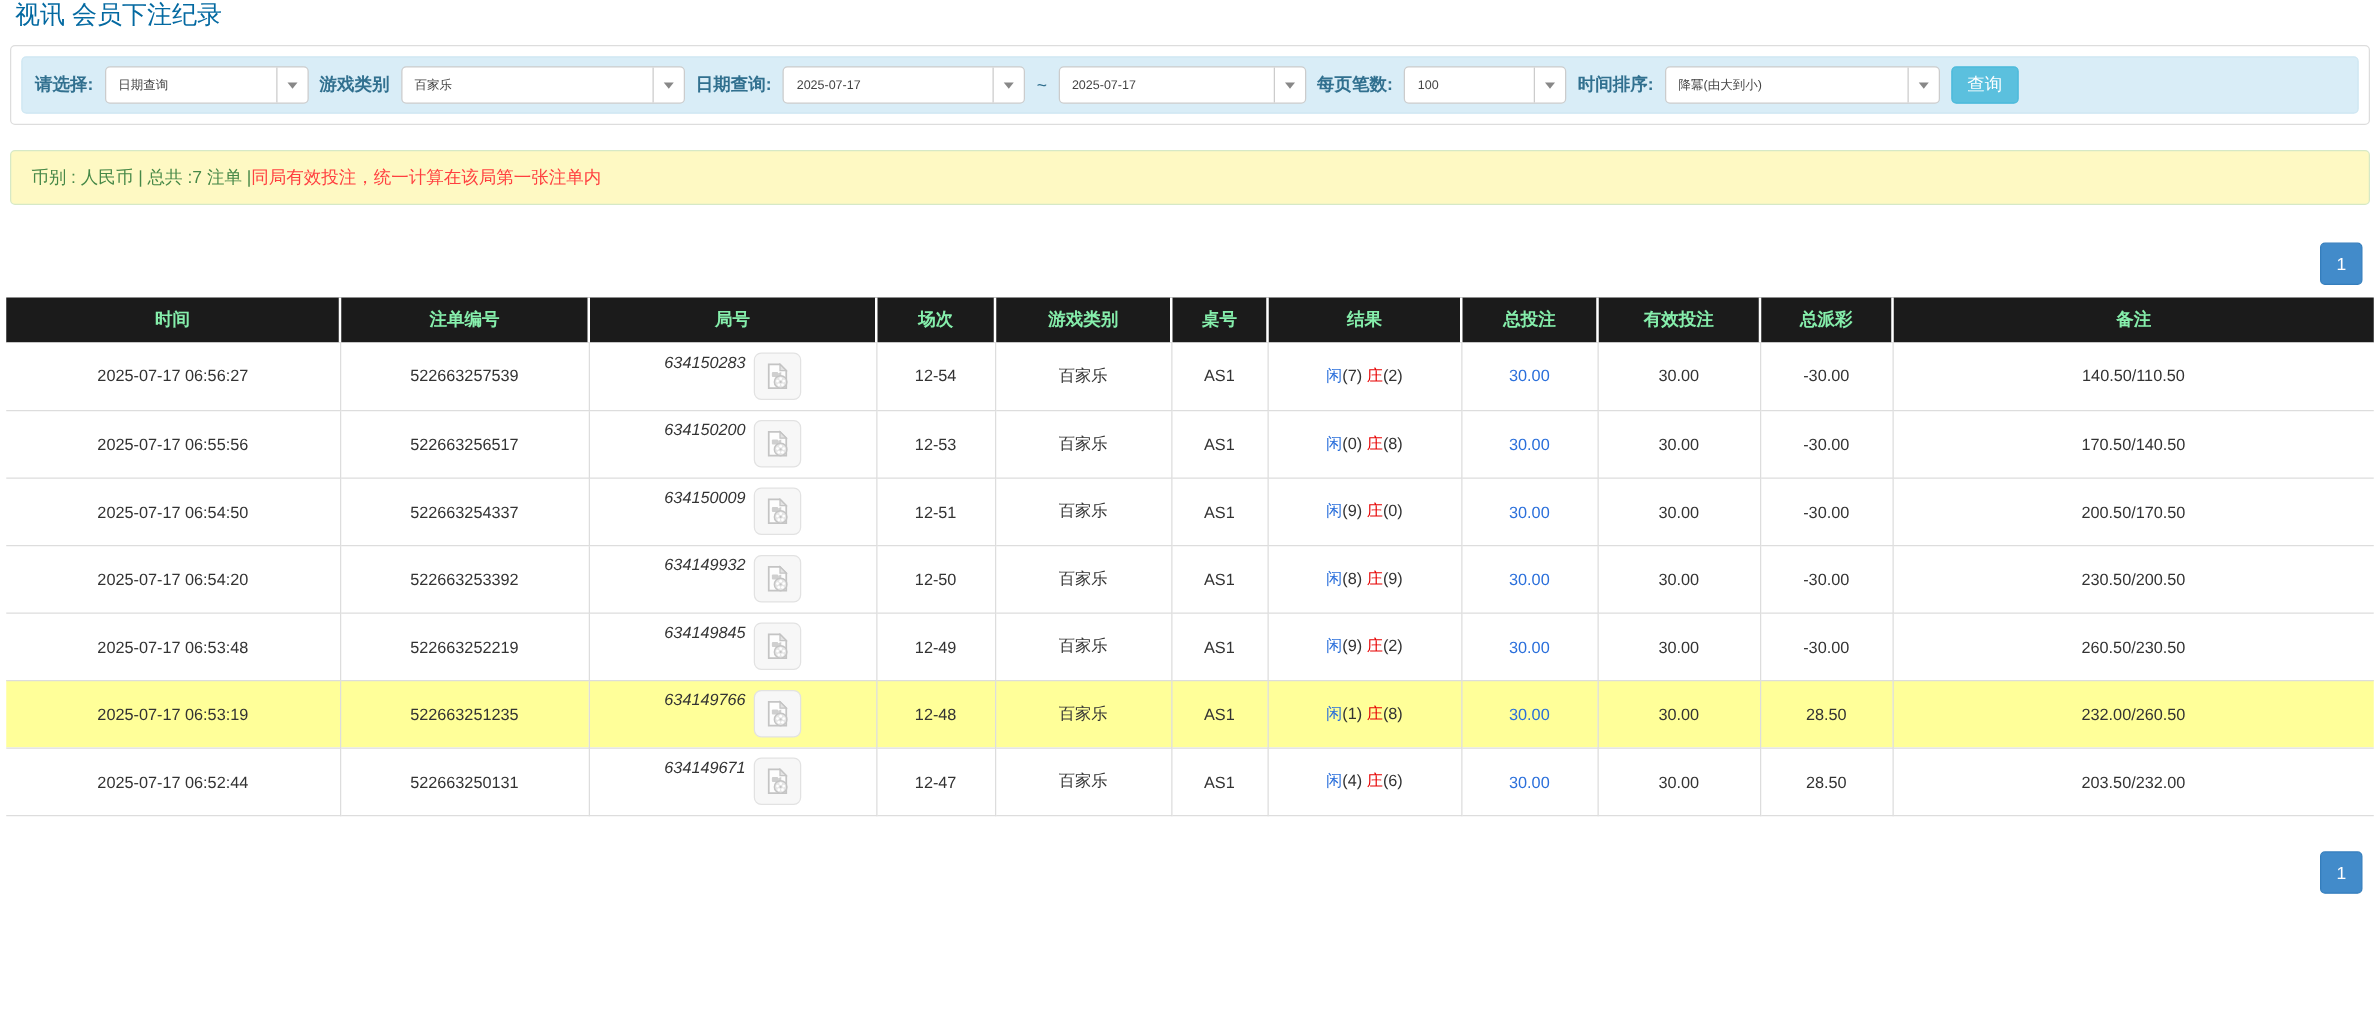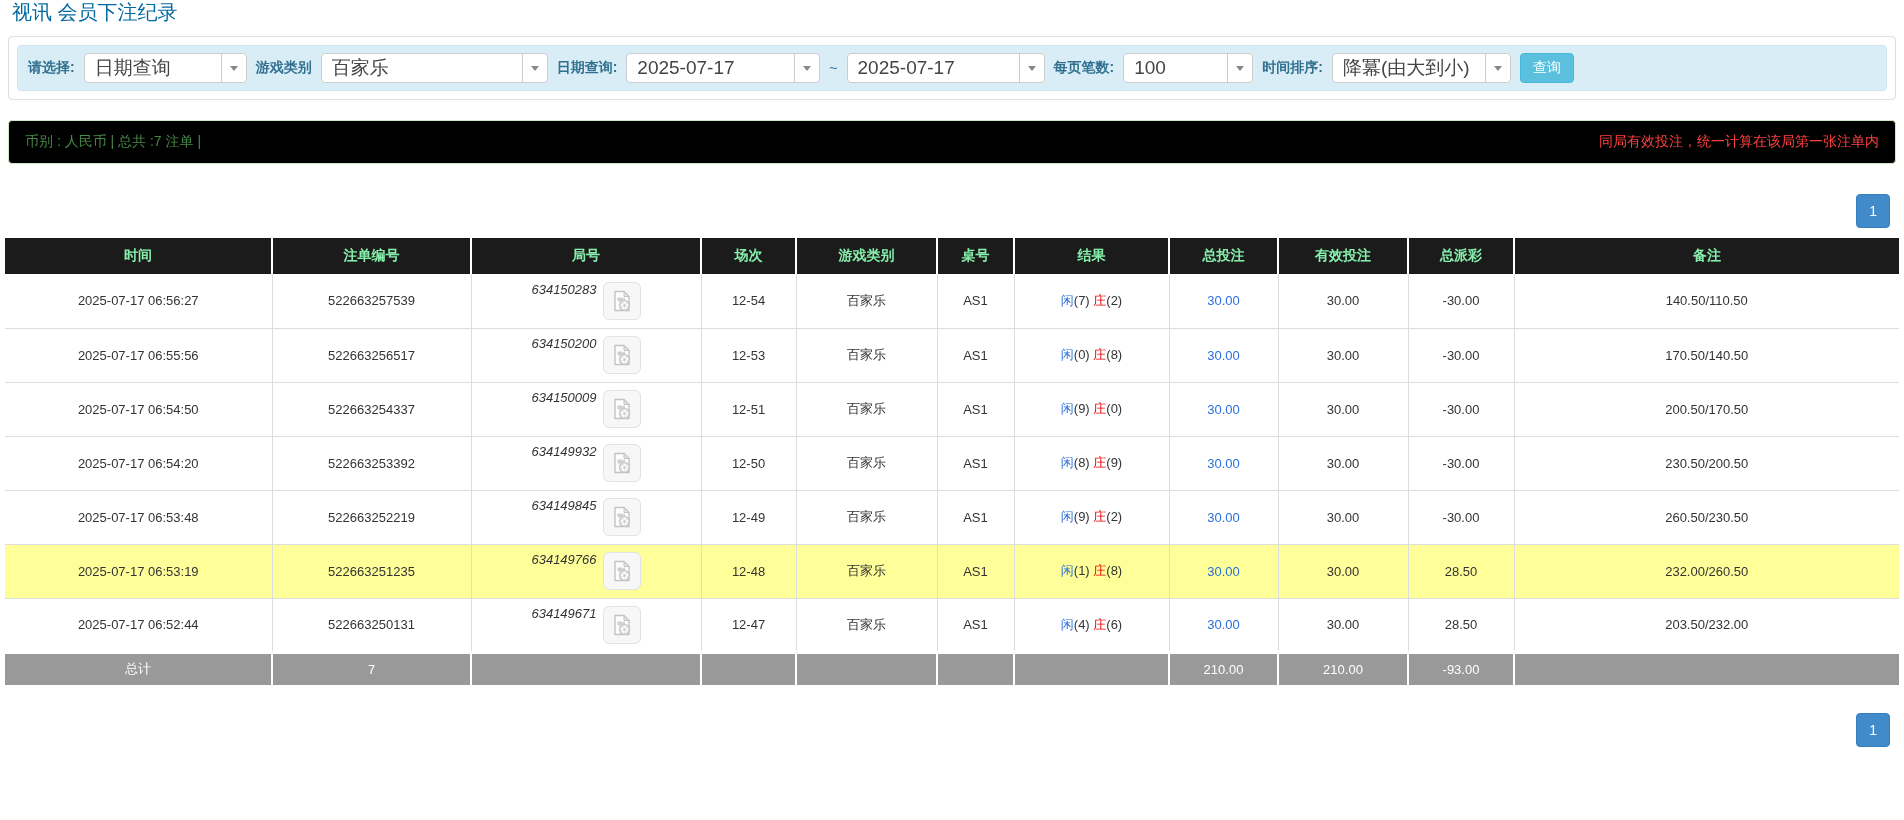--- a/index.html
+++ b/index.html
@@ -7,31 +7,31 @@
   .page-title{margin:0 0 0 12px;font-size:20px;line-height:24px;color:#0369a1;font-weight:400;}
 
   
   .filter-panel{margin:12px 8px 0 8px;background:#fff;border:1px solid #ddd;border-radius:4px;padding:8px;}
   .filter-bar{background:#d9edf7;border:1px solid #cde6f2;border-radius:4px;height:46px;
     display:flex;align-items:center;padding:16px 10px;box-sizing:border-box;gap:9px;}
   .f-label{color:#31708f;font-weight:bold;font-size:14px;white-space:nowrap;}
   .sep{color:#31708f;font-size:14px;}
   .select{background:#fff;border:1px solid #ccc;border-radius:4px;height:30px;display:flex;
     align-items:center;box-sizing:border-box;cursor:pointer;}
-  .select .val{flex:1;padding:0 10px;font-size:19px;color:#444;white-space:nowrap;overflow:hidden;}
+  .select .val{flex:1;padding:0 10px;font-size:10px;color:#444;white-space:nowrap;overflow:hidden;}
   .select .caret-box{width:24px;align-self:stretch;border-left:1px solid #ccc;display:flex;
     align-items:center;justify-content:center;}
   .caret{width:0;height:0;border-left:4px solid transparent;border-right:4px solid transparent;
     border-top:5px solid #888;}
   .btn-search{background:#5bc0de;border:1px solid #46b8da;color:#fff;font-size:14px;height:30px;
     padding:0 12px;border-radius:4px;cursor:pointer;}
 
   
-  .summary-bar{margin:20px 8px 0 8px;background:#000000;border:1px solid #d6e9c6;border-radius:4px;
-    height:44px;display:flex;align-items:center;justify-content:space-between;
+  .summary-bar{margin:20px 8px 0 8px;background:#fef9c3;border:1px solid #d6e9c6;border-radius:4px;
+    height:44px;display:flex;align-items:center;
     padding:0 16px;box-sizing:border-box;font-size:14px;}
   .summary-left{color:#468847;}
   .summary-right{color:#ff4040;}
 
   
   .pager{text-align:right;margin:30px 14px 12px 0;height:32px;}
   .pager.bottom{margin-top:28px;}
   .page-btn{display:inline-block;background:#428bca;border:1px solid #357ebd;color:#fff;
     font-size:14px;line-height:20px;padding:6px 12px;border-radius:4px;cursor:pointer;}
 
@@ -91,21 +91,21 @@
         </span>
     </div>
     <span class="f-label">每页笔数:</span>
     <div class="select" style="width:130px">
       <span class="val">100</span>
       <span class="caret-box">
           <span class="caret"></span>
         </span>
     </div>
     <span class="f-label">时间排序:</span>
-    <div class="select" style="width:179px">
+    <div class="select" style="width:220px">
       <span class="val">降冪(由大到小)</span>
       <span class="caret-box">
           <span class="caret"></span>
         </span>
     </div>
     <button class="btn-search">查询</button>
   </div>
 </div>
 
 <div class="summary-bar">
@@ -387,31 +387,18 @@
       <span class="res-player">闲</span><span>(4)</span>
       <span class="res-banker">庄</span><span>(6)</span>
     </td>
     <td><a class="link-blue">30.00</a></td>
     <td>30.00</td>
     <td>28.50</td>
     <td>203.50/232.00</td>
   </tr>
     </tbody>
   <tbody class="totals">
-    <tr>
-      <td>总计</td>
-      <td>7</td>
-      <td></td>
-        <td></td>
-      <td></td>
-        <td></td>
-      <td></td>
-      <td>210.00</td>
-      <td>210.00</td>
-      <td class="neg">-93.00</td>
-      <td></td>
-    </tr>
   </tbody>
 </table>
 
 <div class="pager bottom">
   <span class="page-btn">1</span>
 </div>
 
 </body></html>

